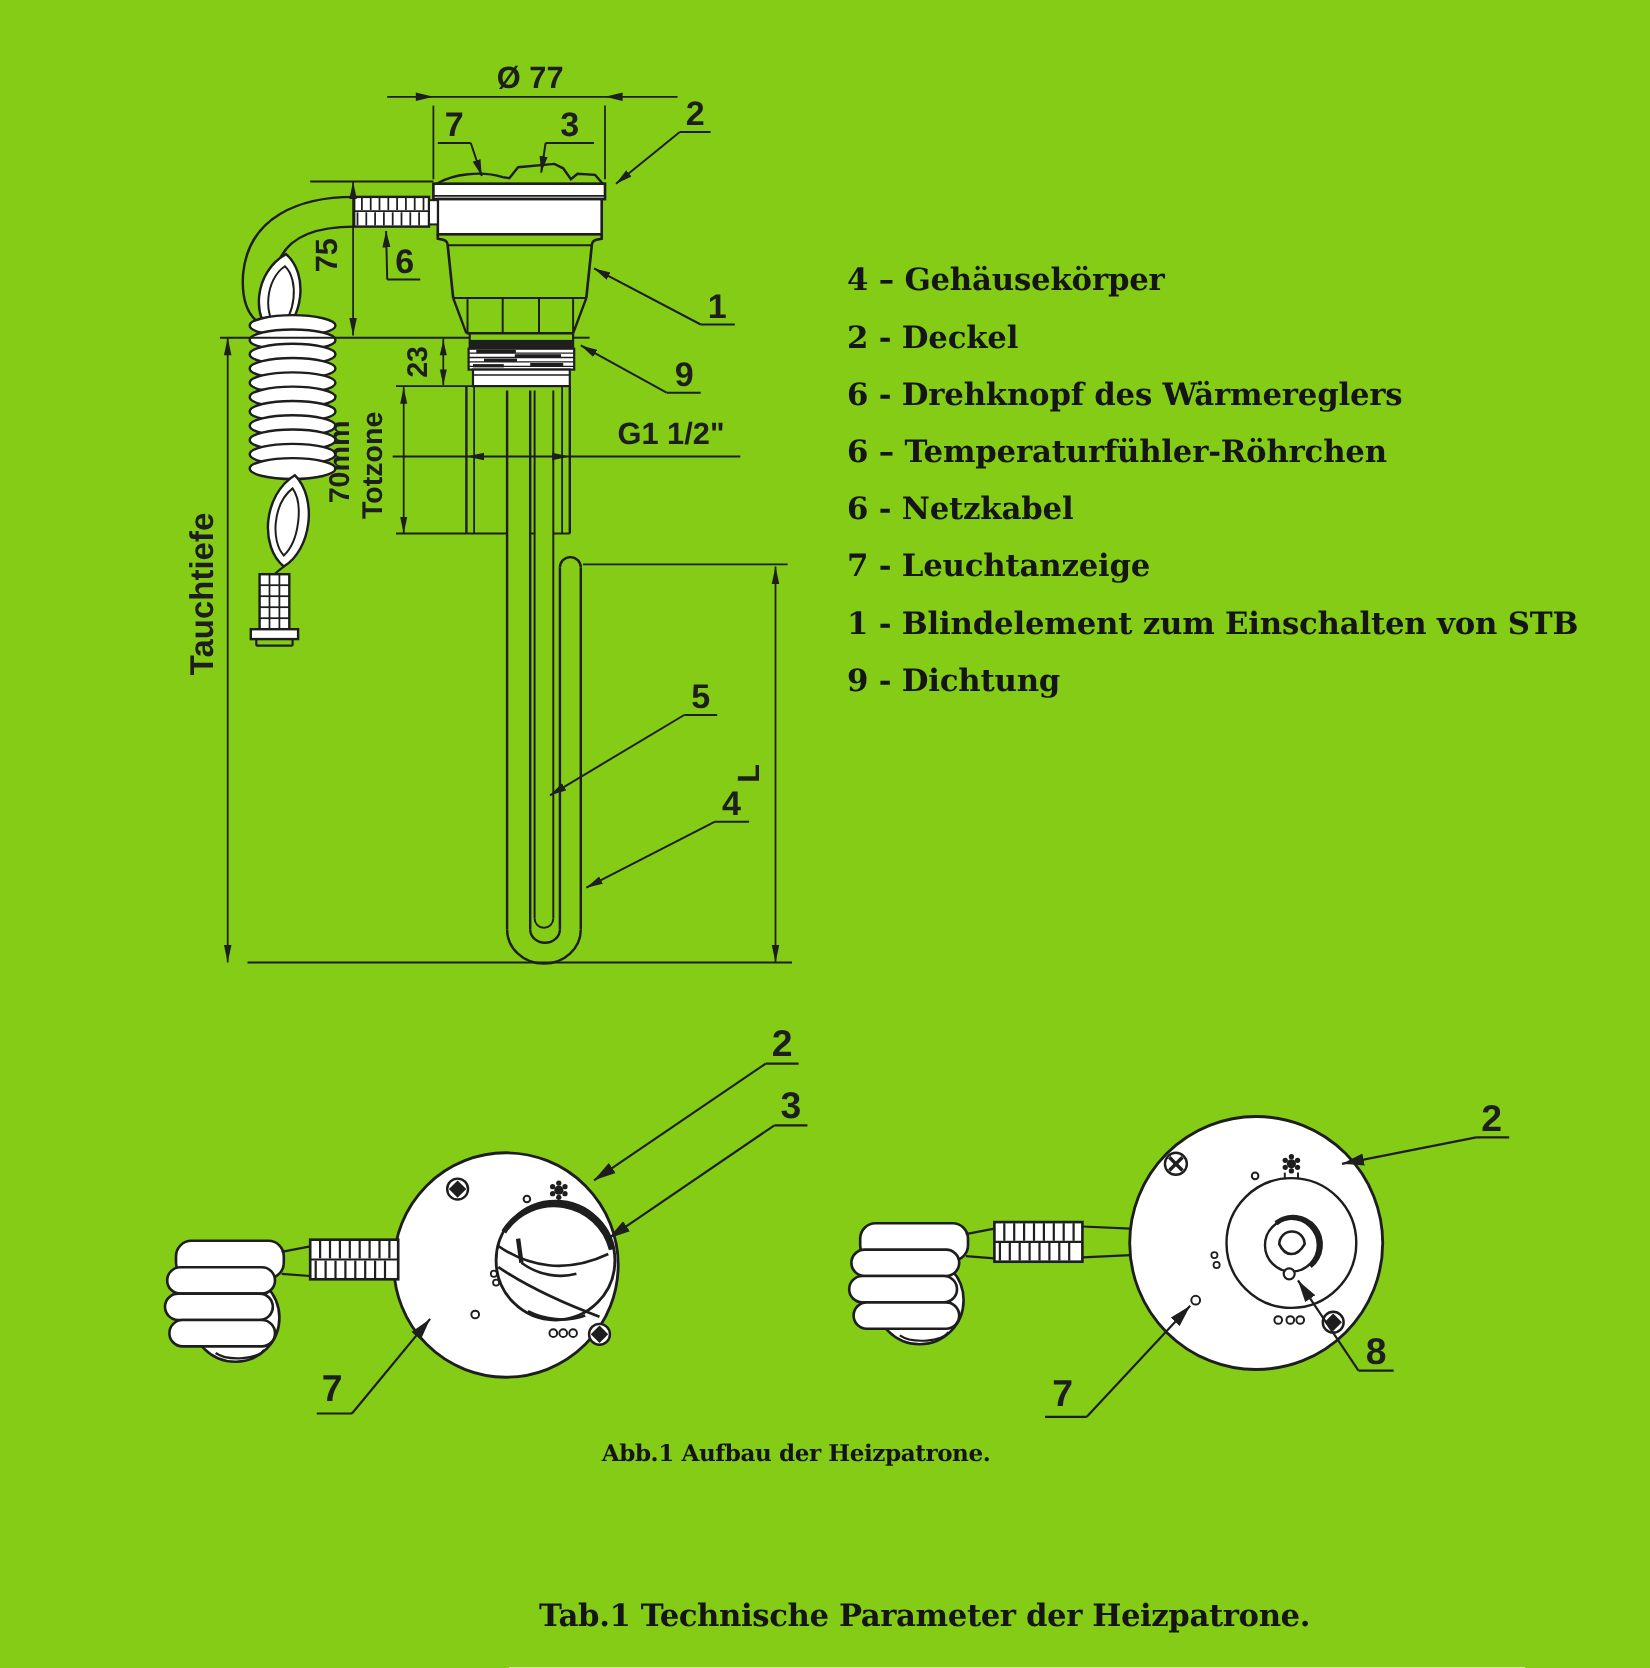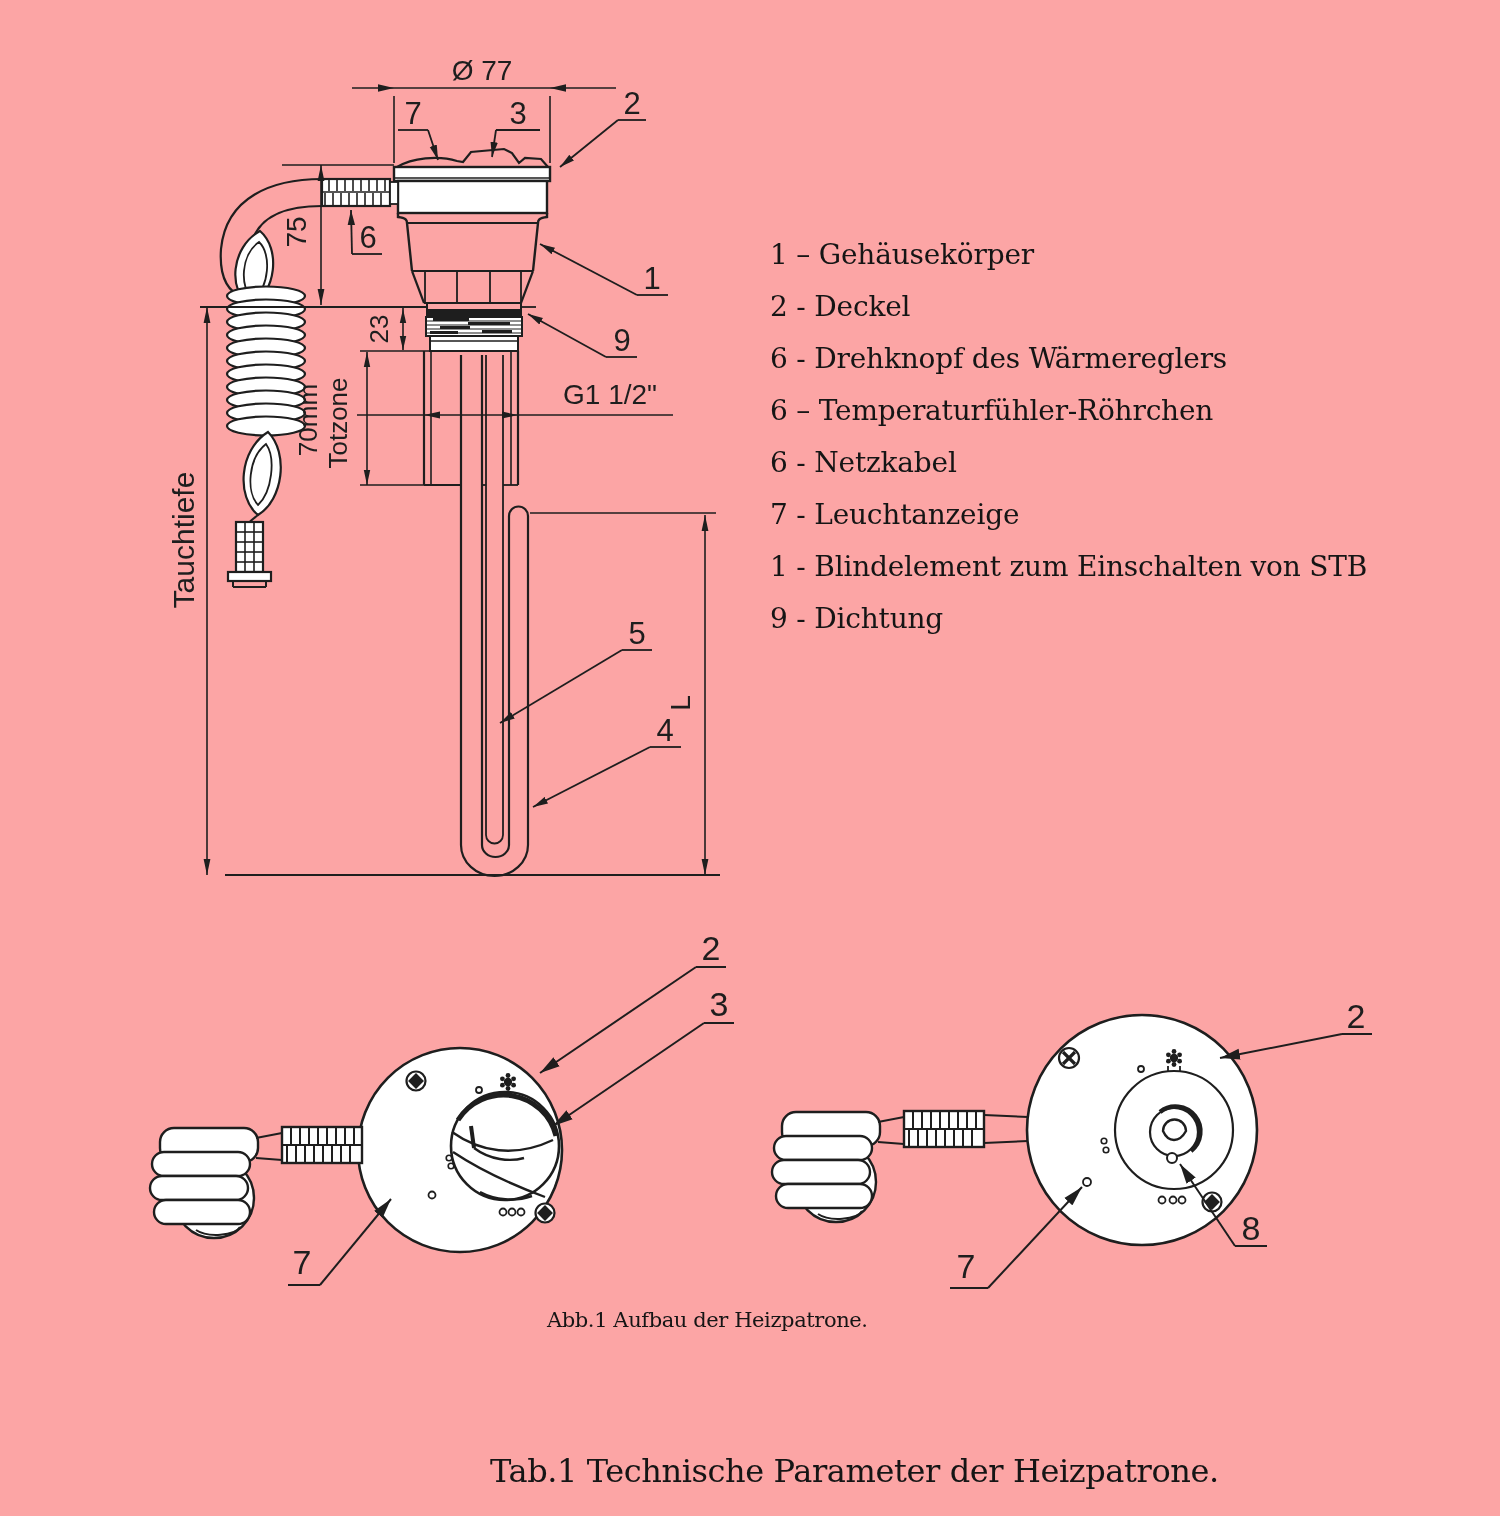--- a/index.html
+++ b/index.html
@@ -1,24 +1,24 @@
 <!DOCTYPE html>
 <html><head>
 <meta charset="utf-8">
 <style>
   html,body{margin:0;padding:0;background:#fff;}
-  #canvas{position:relative;width:1500px;height:1516px;background:#fca5a5;overflow:hidden;
-          font-family:"Liberation Sans",sans-serif;}
+  #canvas{position:relative;width:1500px;height:1516px;background:#84cc16;overflow:hidden;
+          font-family:"Liberation Sans",sans-serif;font-weight:bold;}
   svg{position:absolute;left:0;top:0;}
   .legend{position:absolute;left:770px;top:229px;color:#151515;
           font-family:"DejaVu Serif",serif;font-size:28px;letter-spacing:-0.2px;}
   .legend .item{line-height:52px;white-space:nowrap;}
   .caption{position:absolute;color:#151515;font-family:"DejaVu Serif",serif;white-space:nowrap;}
   #cap-fig{left:547px;top:1308px;font-size:21px;letter-spacing:-0.4px;}
-  #cap-tab{left:490px;top:1452px;font-size:32px;letter-spacing:-0.4px;}
+  #cap-tab{left:490px;top:1452px;font-size:28px;letter-spacing:-0.4px;}
   text{fill:#1e1e1e;}
   .dimtxt{font-size:28px;font-family:"Liberation Sans",sans-serif;}
   .dimtxt-s{font-size:26px;font-family:"Liberation Sans",sans-serif;}
   .num{font-size:31px;font-family:"Liberation Sans",sans-serif;}
   .numB{font-size:34px;font-family:"Liberation Sans",sans-serif;}
   .ln{stroke:#1e1e1e;fill:none;}
 </style>
 </head>
 <body>
 
@@ -405,21 +405,21 @@
     </g>
     <g>
       <text x="1251" y="1240" text-anchor="middle" class="numB">8</text>
       <line x1="1235" y1="1246" x2="1267" y2="1246" class="ln" stroke-width="2"></line>
       <path d="M1235,1246 L1180,1164" class="ln" stroke-width="2" marker-end="url(#mArrB)"></path>
     </g>
   </g>
 </svg>
 
   <div class="legend">
-    <div class="item">1 – Gehäusekörper</div>
+    <div class="item">4 – Gehäusekörper</div>
     <div class="item">2 - Deckel</div>
     <div class="item">6 - Drehknopf des Wärmereglers</div>
     <div class="item">6 – Temperaturfühler-Röhrchen</div>
     <div class="item">6 - Netzkabel</div>
     <div class="item">7 - Leuchtanzeige</div>
     <div class="item">1 - Blindelement zum Einschalten von STB</div>
     <div class="item">9 - Dichtung</div>
   </div>
 
   <div id="cap-fig" class="caption">Abb.1 Aufbau der Heizpatrone.</div>

